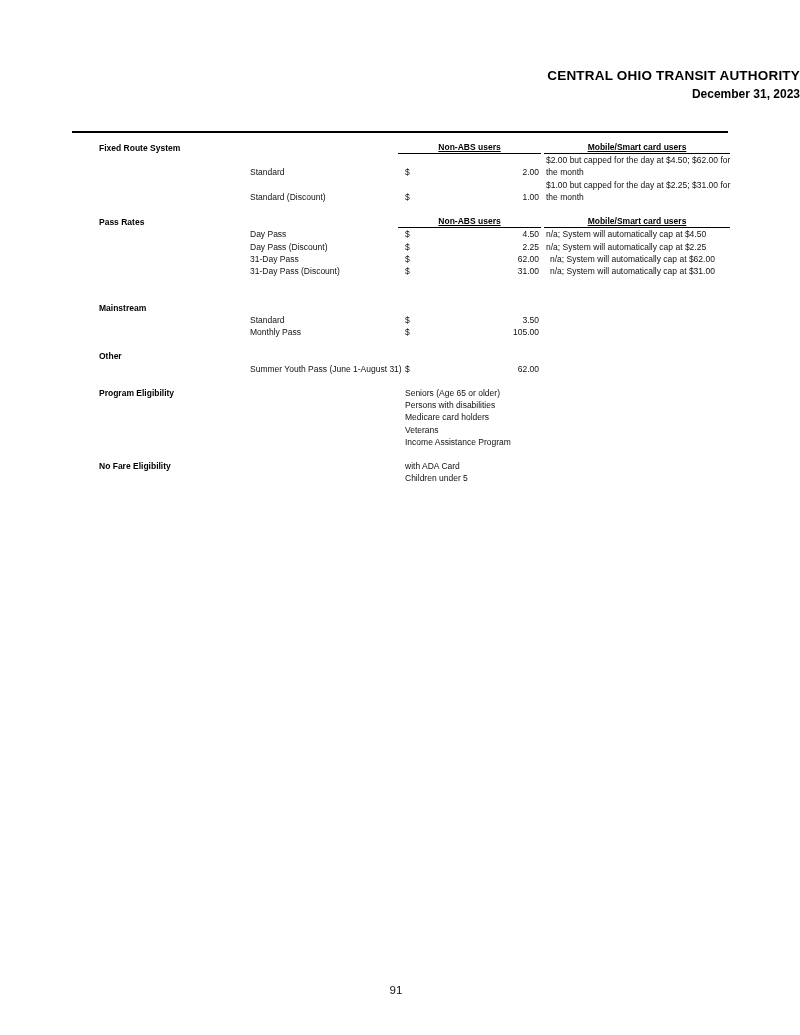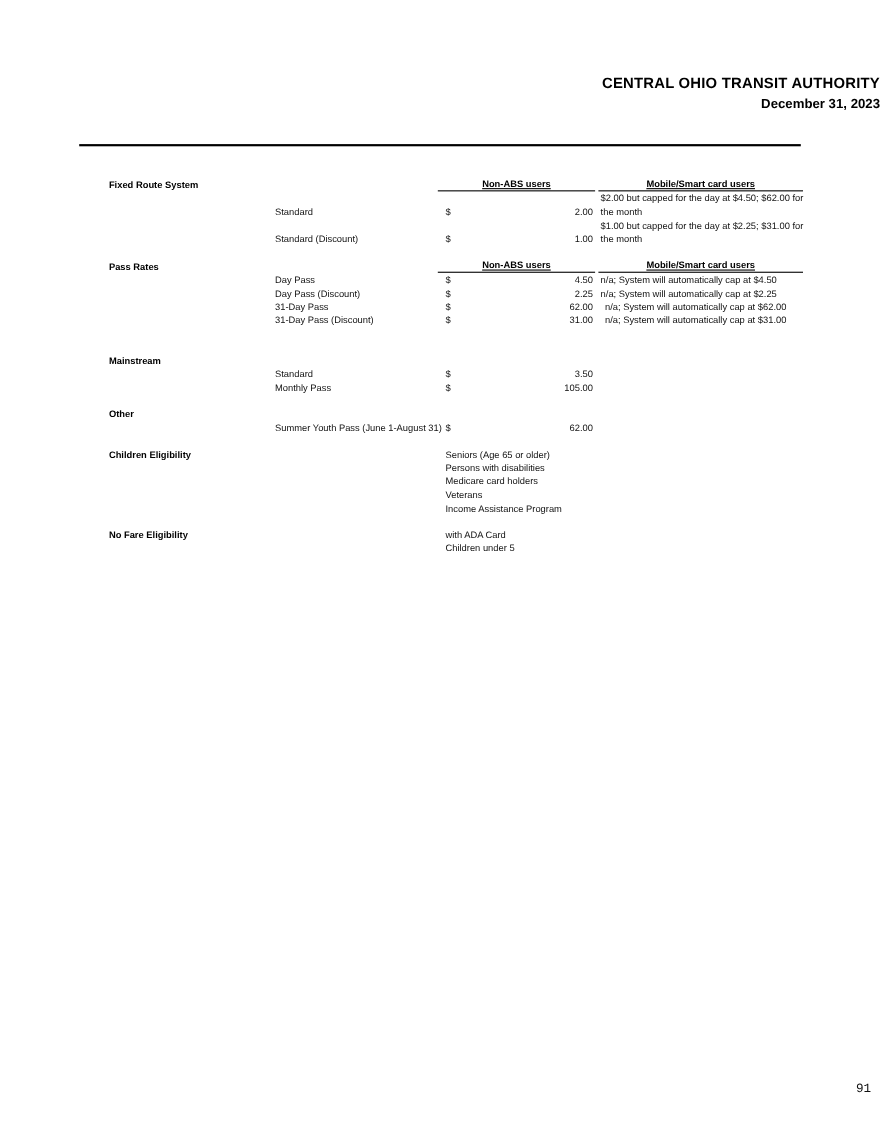--- a/index.html
+++ b/index.html
@@ -6,38 +6,38 @@
   html,body { background:#fff; }
   .page {
     position:relative; width:800px; height:1035px; background:#ffffff;
     font-family:"Liberation Sans", sans-serif; color:#000; overflow:hidden;
   }
   .doc-header { position:absolute; top:66px; left:0; right:0; text-align:right; font-weight:700; }
   .t1 { font-size:13.5px; line-height:19px; letter-spacing:.2px; }
   .t2 { font-size:12px;  line-height:18.5px; }
   .rule { position:absolute; left:72px; top:131px; width:656px; border-top:2px solid #000; }
 
-  .tbl { position:absolute; left:99px; top:141px; width:631px; font-size:8.5px; line-height:12.2px; color:#111;margin-top:20px; }
+  .tbl { position:absolute; left:99px; top:141px; width:631px; font-size:8.5px; line-height:12.2px; color:#111; }
   .row { display:flex; align-items:flex-end; }
   .blank { height:12.2px; }
   .c1 { flex:none; width:151px; white-space:nowrap; }
   .c2 { flex:none; width:148px; white-space:nowrap; }
   .c3 { flex:none; width:143px; white-space:nowrap; }
   .g  { flex:none; width:3px; }
   .c4 { flex:none; width:186px; white-space:nowrap; }
   .b  { font-weight:700; color:#000; }
   .colhead { text-align:center; font-weight:700; color:#000; border-bottom:1.2px solid #000;text-decoration:underline; }
   .money { display:flex; justify-content:space-between; padding-left:7px; padding-right:2px; }
   .ltext { padding-left:7px; }
   .rtext { text-align:right; padding-right:2px; }
   .m { padding-left:2px; }
   .m-ind { padding-left:6px; }
   .pageno {
-    position:absolute; top:984px; left:0; right:8px; text-align:right;
-    font-family:Liberation Mono, monospace; font-size:11.5px; color:#111;
+    position:absolute; top:984px; left:0; right:8px; text-align:center;
+    font-family:Liberation Sans, sans-serif; font-size:11.5px; color:#111;
   }
 </style>
 </head>
 <body>
 
 <div class="page">
 
   <div class="doc-header">
     <div class="t1">CENTRAL OHIO TRANSIT AUTHORITY</div>
     <div class="t2">December 31, 2023</div>
@@ -175,21 +175,21 @@
       <div class="c2">Summer Youth Pass (June 1-August 31)</div>
       <div class="c3 money">
         <span>$</span>
         <span>62.00</span>
       </div>
     </div>
 
     <div class="blank"></div>
 
     <div class="row">
-      <div class="c1 b">Children Eligibility</div>
+      <div class="c1 b">Program Eligibility</div>
       <div class="c2"></div>
       <div class="c3 ltext">Seniors (Age 65 or older)</div>
     </div>
     <div class="row">
       <div class="c1"></div>
       <div class="c2"></div>
       <div class="c3 ltext">Persons with disabilities</div>
     </div>
     <div class="row">
       <div class="c1"></div>

